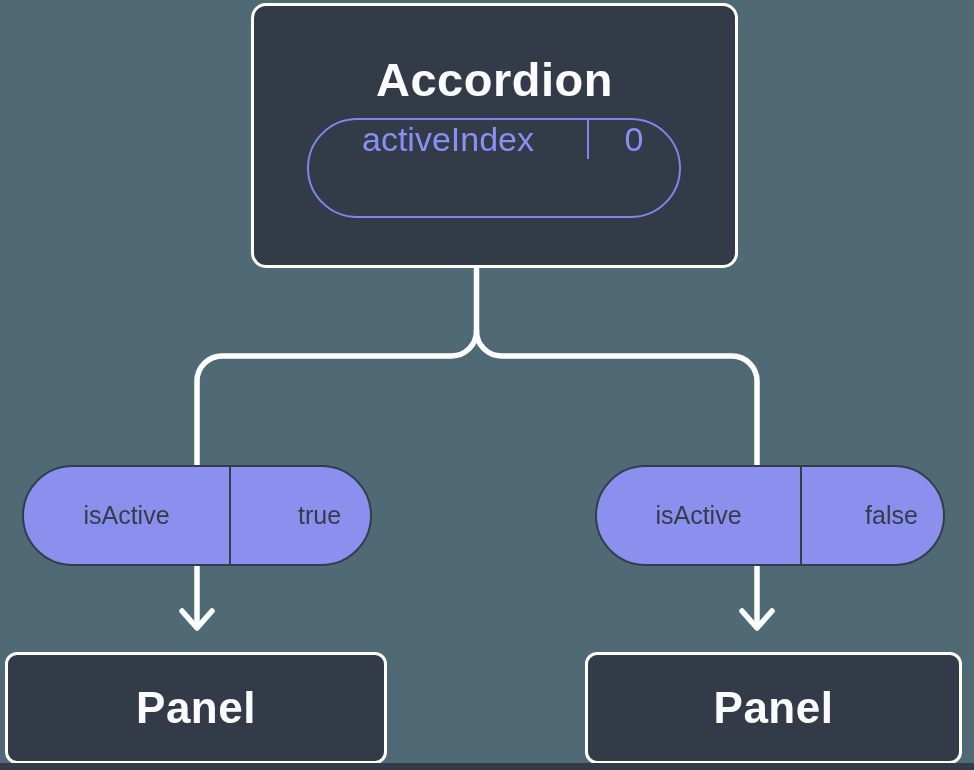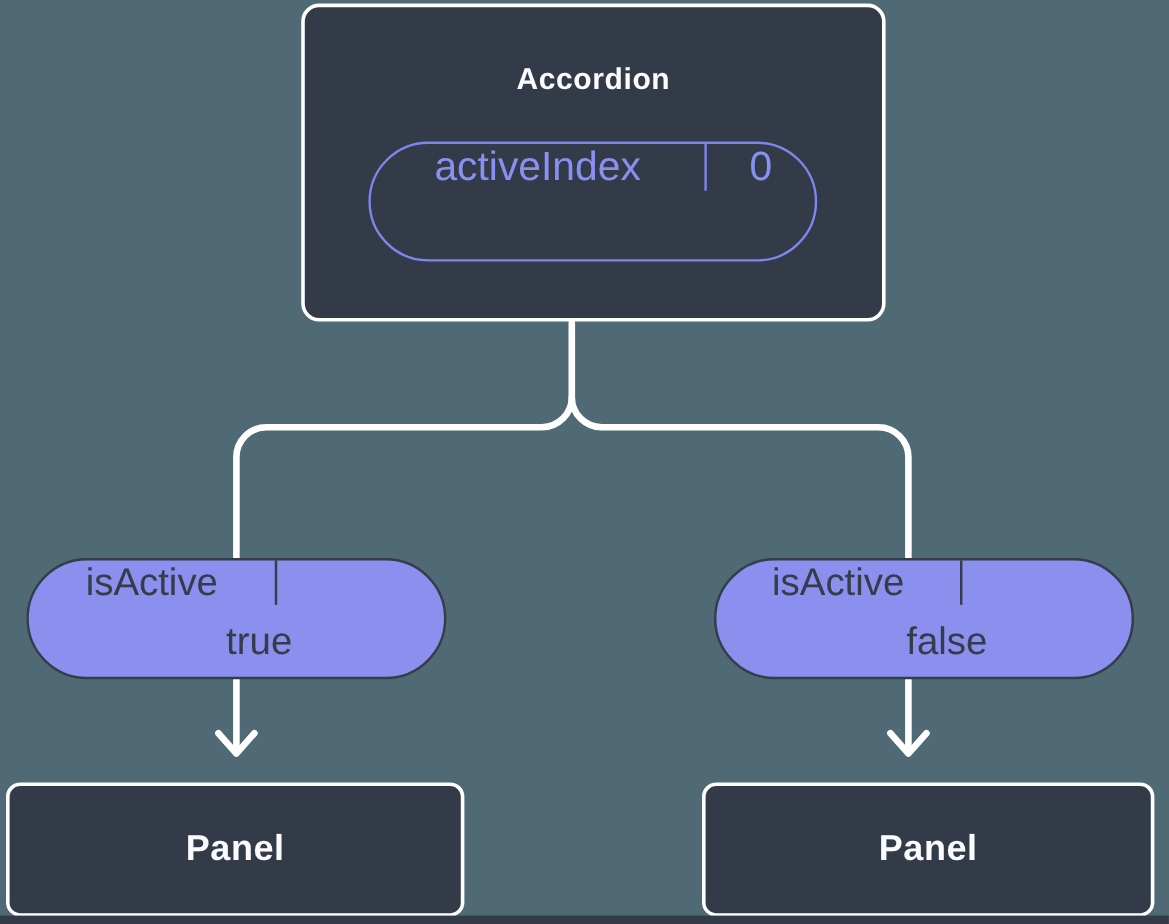--- a/index.html
+++ b/index.html
@@ -47,21 +47,21 @@
   }
   .root-node {
     left: 251px; top: 3px;
     width: 487px; height: 265px;
     border-radius: 15px;
   }
   .root-title {
     position: absolute;
     left: 0; right: 0; top: 46px;
     text-align: center;
-    font-size: 25px;
+    font-size: 47px;
     font-weight: 600;
     letter-spacing: 0.5px;
     color: var(--node-text);
   }
   .state-pill {
     position: absolute;
     left: 53px; top: 112px;
     width: 374px; height: 100px;
     border: 2.5px solid var(--accent-purple);
     border-radius: 50px;
@@ -82,41 +82,40 @@
   .prop-pill {
     position: absolute;
     top: 465px;
     width: 350px; height: 101px;
     background: var(--pill-fill);
     border: 2.5px solid var(--pill-dark);
     border-radius: 51px;
     display: flex;
     align-items: stretch;
     color: var(--pill-dark);
-    font-size: 32px;
-    flex-direction: column;
+    font-size: 25px;
   }
   .prop-pill-left  { left: 22px; }
   .prop-pill-right { left: 595px; }
   .prop-pill .pill-cell-label {
     border-right: 2.5px solid var(--pill-dark);
     display: flex; align-items: center; justify-content: center;
   }
   .prop-pill-left  .pill-cell-label { width: 207px; }
   .prop-pill-right .pill-cell-label { width: 205px; }
   .prop-pill .pill-cell-value {
     flex: 1;
     display: flex; align-items: center; justify-content: center; padding-left: 38px;
   }
   .panel-node {
     top: 652px;
     height: 112px;
     border-radius: 12px;
     display: flex; align-items: center; justify-content: center;
-    font-size: 30px;
+    font-size: 44px;
     font-weight: 600;
     letter-spacing: 0.5px;
   }
   .panel-left  { left: 5px;   width: 382px; }
   .panel-right { left: 585px; width: 377px; }
   .bottom-strip {
     position: absolute;
     left: 0; top: 763px;
     width: 974px; height: 7px;
     background: var(--node-fill);

